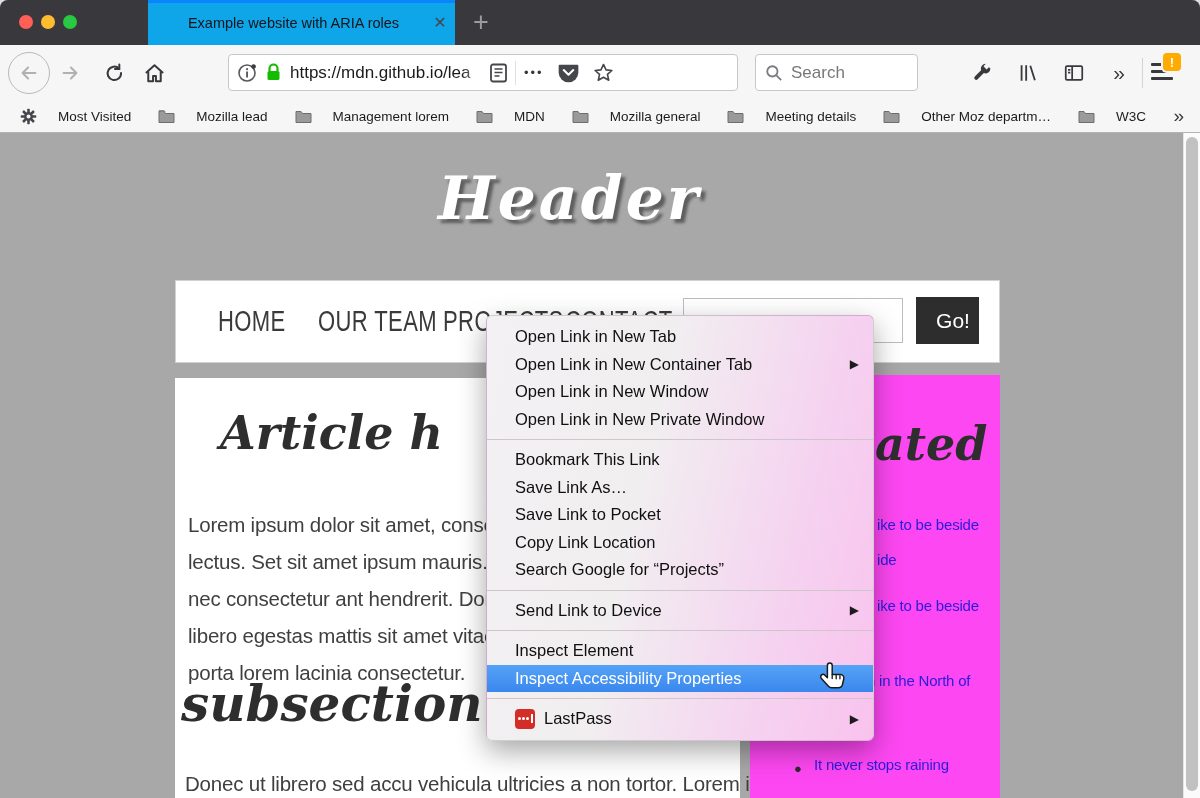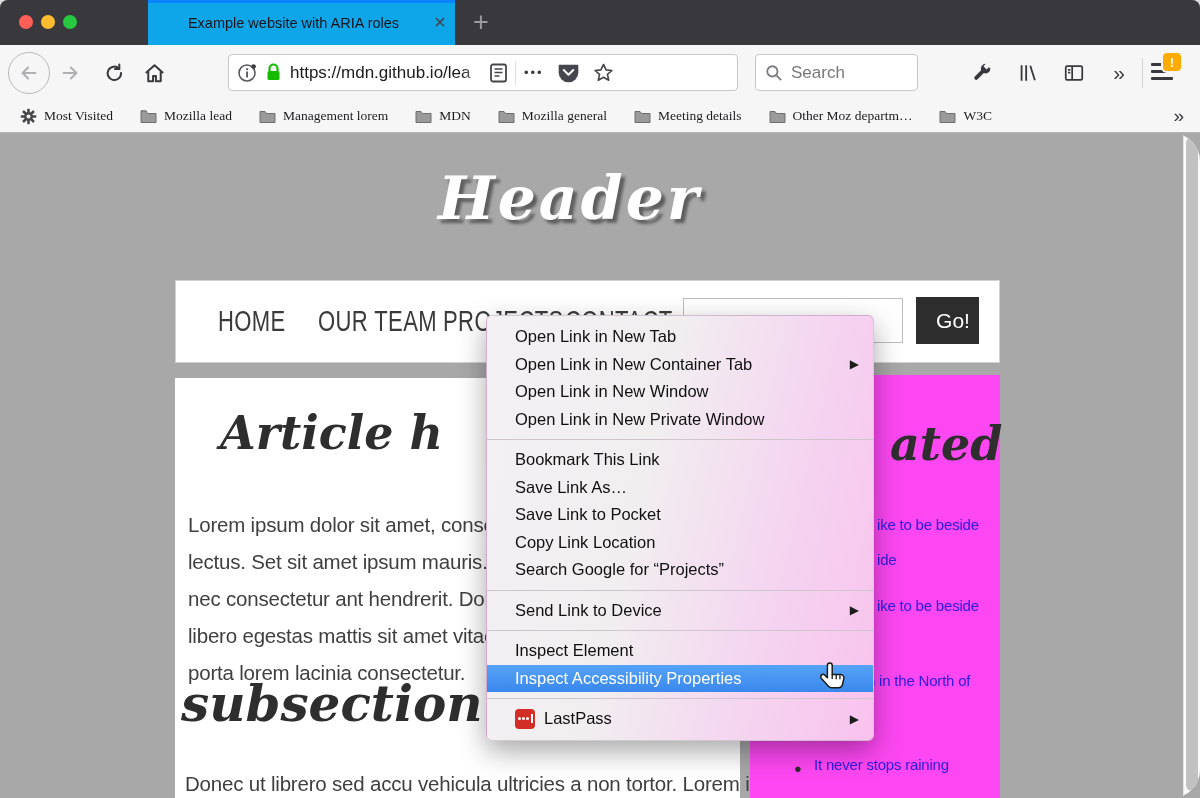--- a/index.html
+++ b/index.html
@@ -31,40 +31,40 @@
   .searchbar{position:absolute;left:755px;top:9px;width:163px;height:37px;background:#fff;border:1px solid #c7c7c9;border-radius:4px;display:flex;align-items:center;padding:0 9px;box-sizing:border-box;gap:8px;}
   .search-ph{font-size:17px;color:#787878;}
   .tb-sep{position:absolute;left:1142px;top:13px;width:1px;height:30px;background:#d4d4d6;}
   .hamb{position:absolute;left:1151px;top:16px;width:26px;height:24px;}
   .hamb .bar{position:absolute;left:0;width:22px;height:2.6px;background:#39393d;border-radius:1px;}
   .badge{position:absolute;left:12px;top:-8px;width:18px;height:18px;background:#ffab00;border-radius:4px;color:#fff;font-weight:bold;font-size:13px;display:flex;align-items:center;justify-content:center;box-shadow:0 0 0 2px #f7f6f7;}
   .chevrons{font-size:21px;color:#39393d;}
 
   
   .bmbar{left:0;top:100px;width:1200px;height:33px;background:#f7f6f7;border-bottom:1px solid #b3b3b4;box-sizing:border-box;display:flex;align-items:center;padding:0 16px 0 20px;gap:27px;}
-  .bmitem{display:flex;align-items:center;gap:7px;white-space:nowrap;font-family:Liberation Serif, serif;}
+  .bmitem{display:flex;align-items:center;gap:21px;white-space:nowrap;}
   .bmlabel{font-size:13.5px;color:#1b1b1d;}
   .bm-overflow{margin-left:auto;font-size:19px;color:#39393d;}
 
   
-  .content{left:0;top:133px;width:1200px;height:665px;background:#a8a8a8;overflow:hidden;border-radius:28px;}
+  .content{left:0;top:133px;width:1200px;height:665px;background:#a8a8a8;overflow:hidden;}
   .h-script{font-family:"DejaVu Serif","Liberation Serif",serif;font-style:italic;font-weight:bold;}
   .site-header{left:438px;top:30px;font-size:60px;color:#fff;letter-spacing:3px;text-shadow:4px 4px 3px rgba(45,45,45,0.6);white-space:nowrap;}
   .pnav{left:175px;top:147px;width:825px;height:83px;background:#fff;border:1px solid #d2d2d2;box-sizing:border-box;}
   .pl{position:absolute;top:24px;font-size:29px;color:#3a3a3a;transform:scaleX(.76);transform-origin:left center;white-space:nowrap;letter-spacing:0.5px;}
   .pnav-search{position:absolute;left:507px;top:17px;width:220px;height:45px;background:#fff;border:1px solid #bdbdbd;box-sizing:border-box;}
   .gobtn{position:absolute;left:740px;top:16px;width:52px;height:47px;background:#2d2d2d;color:#fff;font-size:21px;display:flex;align-items:center;justify-content:center;padding-left:11px;}
   .article{left:175px;top:245px;width:565px;height:420px;background:#fff;}
   .article-h{position:absolute;left:45px;top:28px;font-size:46px;color:#2e2e2e;white-space:nowrap;}
   .article-p{position:absolute;left:13px;top:128px;width:545px;font-size:20.5px;line-height:37px;color:#3f3f3f;letter-spacing:-0.2px;}
   .article-p span{display:block;white-space:nowrap;}
   .subsec-h{position:absolute;left:6px;top:296px;font-size:50px;color:#2e2e2e;white-space:nowrap;}
   .bottom-line{position:absolute;left:10px;top:394px;font-size:20.5px;color:#3f3f3f;letter-spacing:-0.2px;white-space:nowrap;}
   .aside{left:750px;top:242px;width:250px;height:423px;background:#fd47f2;}
-  .aside-h{position:absolute;left:140px;top:42px;font-size:46px;color:#2e2e2e;white-space:nowrap;}
+  .aside-h{position:absolute;left:125px;top:42px;font-size:46px;color:#2e2e2e;white-space:nowrap;}
   .al{position:absolute;color:#2b1cdb;font-size:15px;letter-spacing:-0.2px;white-space:nowrap;cursor:pointer;}
   .bullet{position:absolute;color:#2b2b2b;font-size:13px;}
 
   
   .ctx{left:486px;top:182px;width:388px;border-radius:6px;border:1px solid rgba(0,0,0,0.14);
        background:linear-gradient(103deg,#f3f1f3 0%,#f1eef0 40%,#f5d3f0 74%,#f9c2ee 100%);
        box-shadow:0 10px 28px rgba(0,0,0,0.35);padding:7px 0;box-sizing:border-box;z-index:50;}
   .mi{height:27.5px;display:flex;align-items:center;padding:0 14px 0 28px;font-size:16.5px;color:#101010;white-space:nowrap;}
   .mi .arr{margin-left:auto;font-size:12px;color:#1c1c1c;}
   .mi.hi{background:linear-gradient(#55a3f6,#3a87ee);color:#fff;}

